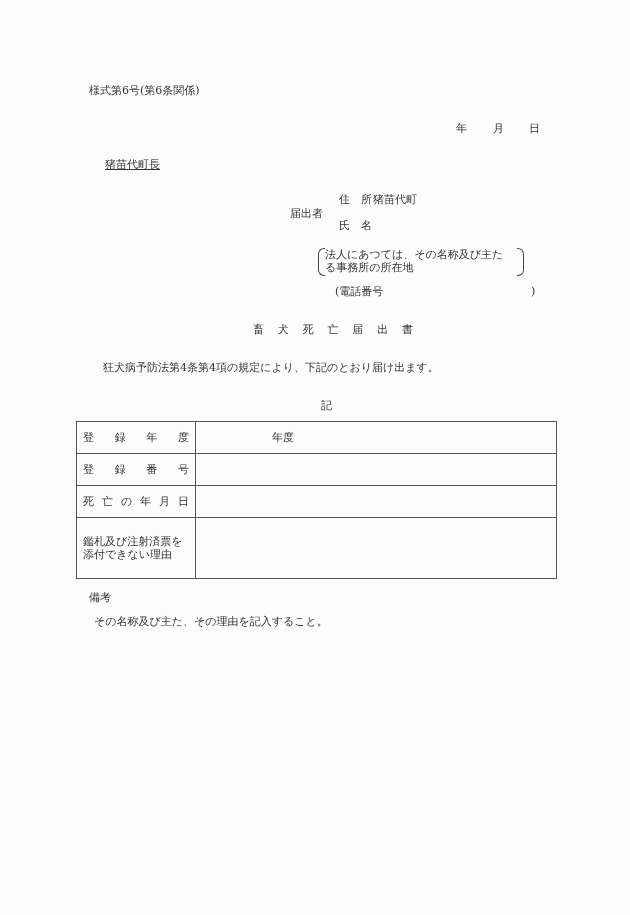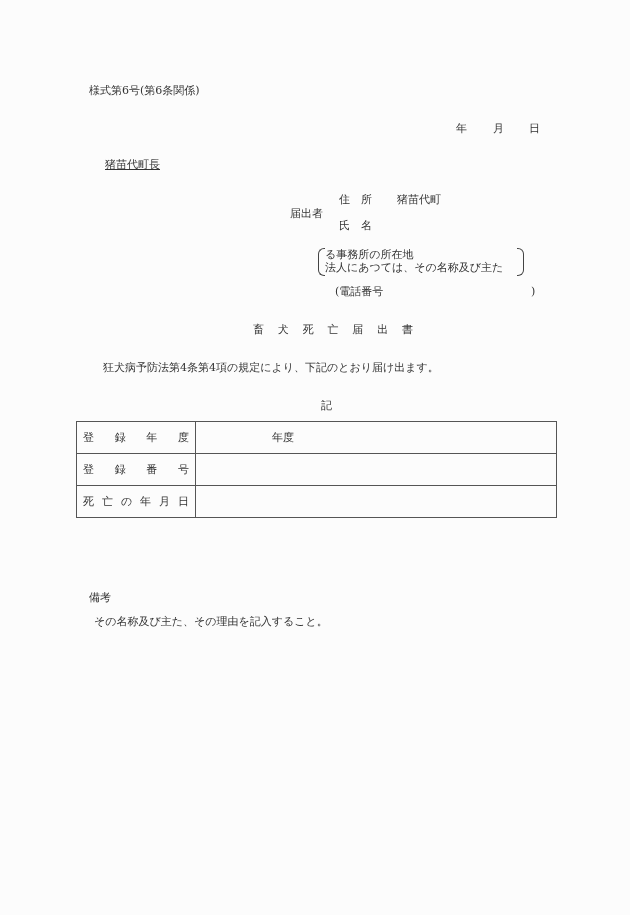--- a/index.html
+++ b/index.html
@@ -46,28 +46,28 @@
     <span class="abs" style="left:443px; top:122px;">年</span>
     <span class="abs" style="left:480px; top:122px;">月</span>
     <span class="abs" style="left:516px; top:122px;">日</span>
   </div>
 
   <div class="abs" style="left:92px; top:158px;text-decoration:underline;">猪苗代町長</div>
 
   <div>
     <div class="abs" style="left:277px; top:207px;">届出者</div>
     <div class="abs" style="left:326px; top:193px;">住　所</div>
-    <div class="abs" style="left:384px; top:193px;">猪苗代町</div>
+    <div class="abs" style="left:360px; top:193px;">猪苗代町</div>
     <div class="abs" style="left:326px; top:219px;">氏　名</div>
 
     <div class="paren-block">
       <span class="brace-l"></span>
       <div class="ptext">
+        <div>法人にあつては、その名称及び主た</div>
         <div>る事務所の所在地</div>
-        <div>法人にあつては、その名称及び主た</div>
       </div>
       <span class="brace-r"></span>
     </div>
 
     <div class="abs" style="left:322px; top:285px;">(電話番号</div>
     <div class="abs" style="left:518px; top:285px;">)</div>
   </div>
 
   <div class="abs" style="left:240px; top:323px; width:160px; display:flex; justify-content:space-between;">
     <span>畜</span>
@@ -113,20 +113,24 @@
           <span>死</span>
           <span>亡</span>
           <span>の</span>
           <span>年</span>
           <span>月</span>
           <span>日</span>
         </div>
       </td>
       <td></td>
     </tr>
+    <tr class="r61">
+      <td class="lab wrap2">鑑札及び注射済票を添付できない理由</td>
+      <td></td>
+    </tr>
   </tbody>
     </table>
 
   <div class="abs" style="left:76px; top:591px;">備考</div>
   <div class="note-body">
     <div class="l2">その名称及び主た、その理由を記入すること。</div>
   </div>
 
 </div>
 

